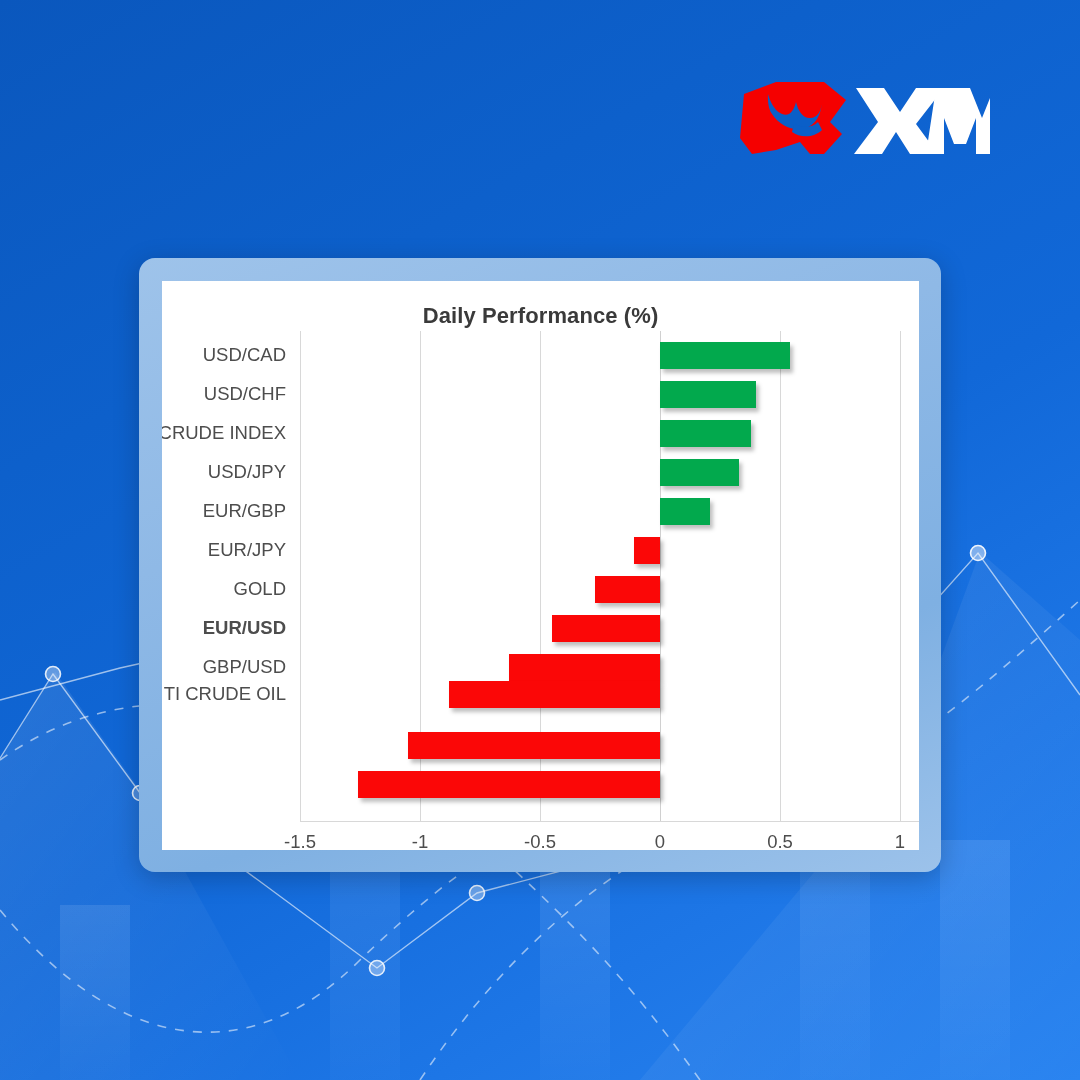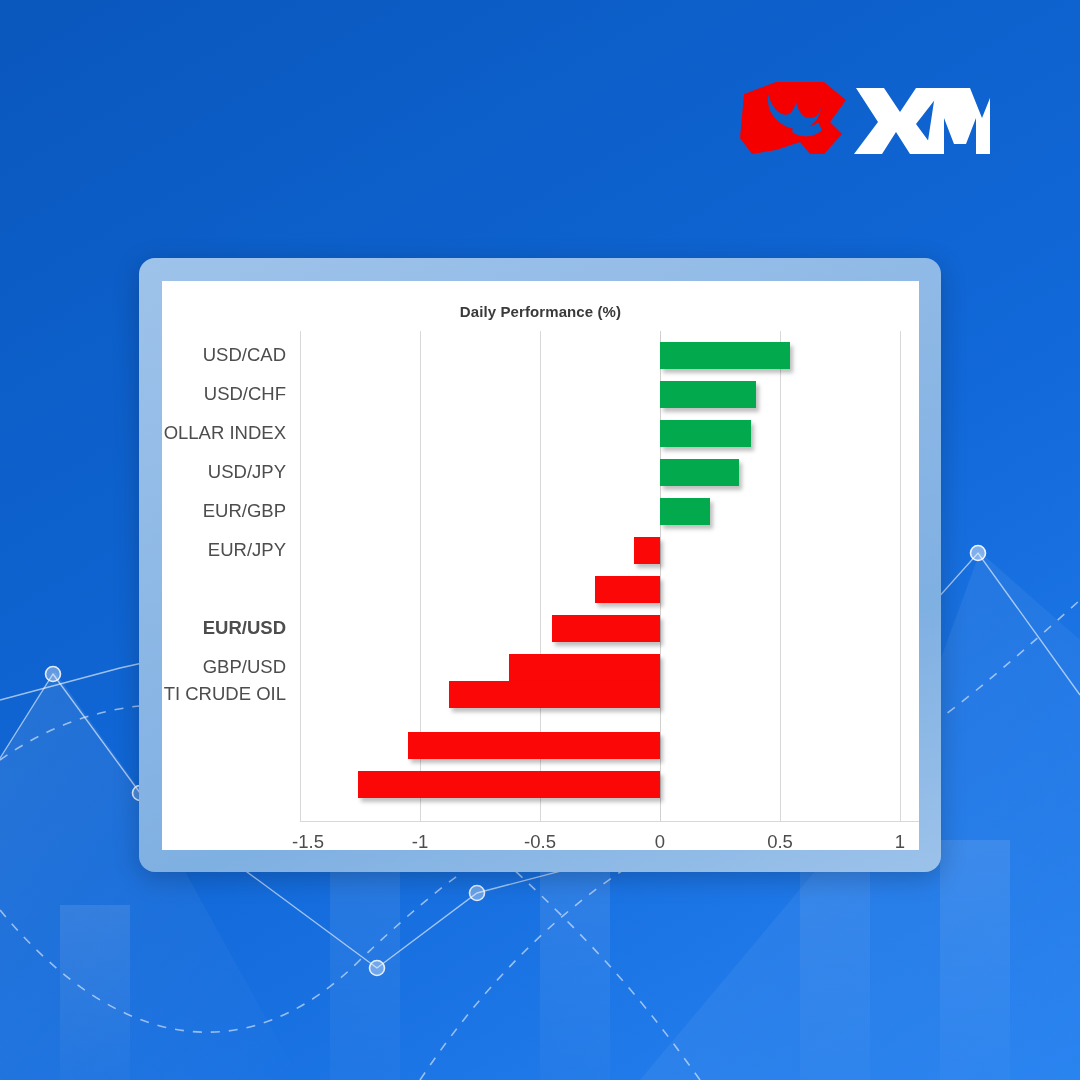--- a/index.html
+++ b/index.html
@@ -46,21 +46,21 @@
     position: relative;
     width: 100%; height: 100%;
     background: #ffffff;
     overflow: hidden;
   }
 
   #chart-title {
     position: absolute;
     left: 0; right: 0; top: 22px;
     text-align: center;
-    font-size: 15px;
+    font-size: 22px;
     font-weight: bold;
     color: #3a3a3a;
     letter-spacing: 0.1px;
   }
 
   
   #plot {
     position: absolute;
     left: 138px;      
     top: 50px;        
@@ -208,21 +208,21 @@
             <div class="bar pos" style="left: 360px; width: 129.6px;"></div>
           </div>
           <div class="row" style="top: 44px;">
             <div class="ylabel-wrap">
               <div class="ylabel-inner">USD/CHF</div>
             </div>
             <div class="bar pos" style="left: 360px; width: 96px;"></div>
           </div>
           <div class="row" style="top: 83px;">
             <div class="ylabel-wrap">
-              <div class="ylabel-inner">OLLAR INDEX</div>
+              <div class="ylabel-inner">CRUDE INDEX</div>
             </div>
             <div class="bar pos" style="left: 360px; width: 91.2px;"></div>
           </div>
           <div class="row" style="top: 122px;">
             <div class="ylabel-wrap">
               <div class="ylabel-inner">USD/JPY</div>
             </div>
             <div class="bar pos" style="left: 360px; width: 79.2px;"></div>
           </div>
           <div class="row" style="top: 161px; padding-left: 24px;">
@@ -231,20 +231,23 @@
             </div>
             <div class="bar pos" style="left: 360px; width: 50.4px;"></div>
           </div>
           <div class="row" style="top: 200px;">
             <div class="ylabel-wrap">
               <div class="ylabel-inner">EUR/JPY</div>
             </div>
             <div class="bar neg" style="left: 333.6px; width: 26.4px;"></div>
           </div>
           <div class="row" style="top: 239px;">
+            <div class="ylabel-wrap">
+              <div class="ylabel-inner">GOLD</div>
+            </div>
             <div class="bar neg" style="left: 295.2px; width: 64.8px;"></div>
           </div>
           <div class="row" style="top: 278px; font-weight: bold;">
             <div class="ylabel-wrap">
               <div class="ylabel-inner">EUR/USD</div>
             </div>
             <div class="bar neg" style="left: 252px; width: 108px;"></div>
           </div>
           <div class="row" style="top: 317px;">
             <div class="ylabel-wrap">
@@ -257,21 +260,21 @@
               <div class="ylabel-inner">TI CRUDE OIL</div>
             </div>
             <div class="bar neg" style="left: 148.8px; width: 211.2px;"></div>
           </div>
           <div class="row" style="top: 395px;">
             <div class="bar neg" style="left: 108px; width: 252px;"></div>
           </div>
           <div class="row" style="top: 434px;">
             <div class="bar neg" style="left: 57.6px; width: 302.4px;"></div>
           </div>
-          <div class="xtick" style="left: 8px;">-1.5</div>
+          <div class="xtick" style="left: 0px;">-1.5</div>
           <div class="xtick" style="left: 120px;">-1</div>
           <div class="xtick" style="left: 240px;">-0.5</div>
           <div class="xtick" style="left: 360px;">0</div>
           <div class="xtick" style="left: 480px;">0.5</div>
           <div class="xtick" style="left: 600px;">1</div>
         </div>
 
     </div>
   </div>
 

